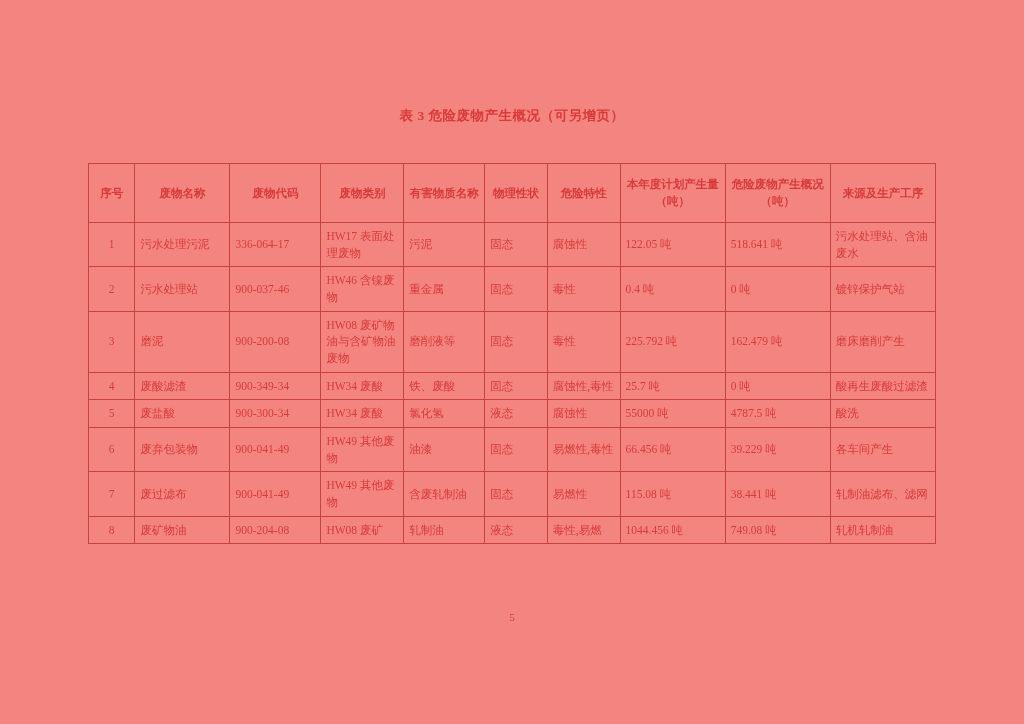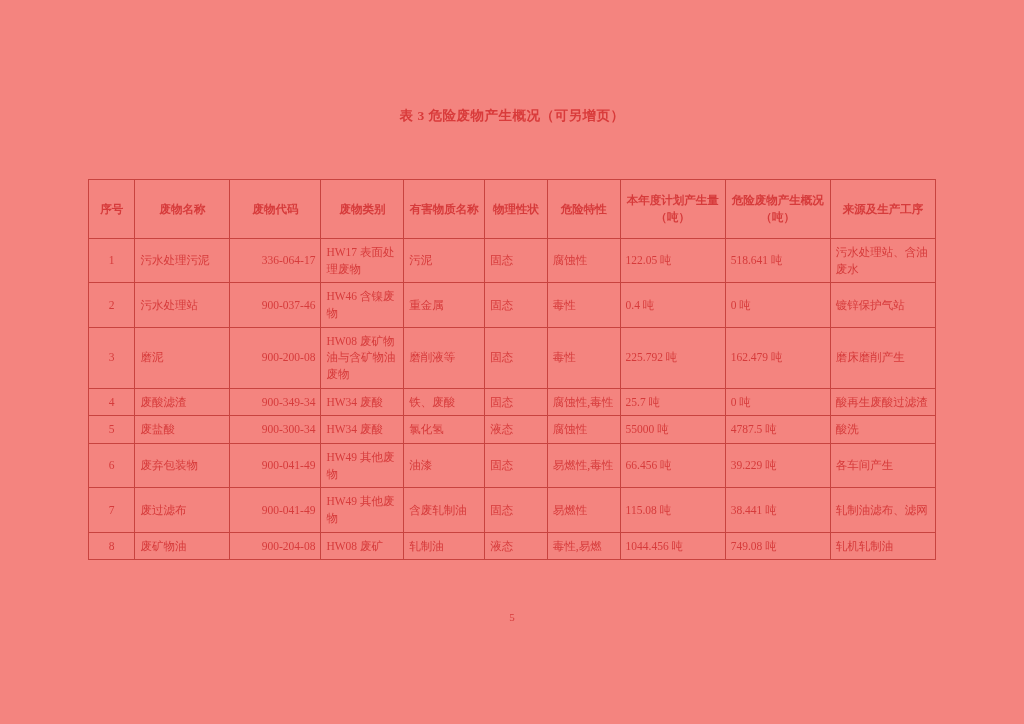--- a/index.html
+++ b/index.html
@@ -30,21 +30,20 @@
     font-size: 13.5px;
     font-weight: bold;
     letter-spacing: 0.5px;
     color: #d93b3b;
   }
   .table-wrap {
     position: absolute;
     top: 163px;
     left: 88px;
     width: 848px;
-    margin-top: 16px;
   }
   table.hw {
     border-collapse: collapse;
     width: 848px;
     table-layout: fixed;
   }
   table.hw th, table.hw td {
     border: 1px solid #c8433f;
     font-size: 11.5px;
     line-height: 1.45;
@@ -63,21 +62,21 @@
   col.c3 { width: 82px; }
   col.c4 { width: 80px; }
   col.c5 { width: 62px; }
   col.c6 { width: 72px; }
   col.c7 { width: 104px; }
   col.c8 { width: 104px; }
   col.c9 { width: 104px; }
 
   td.idx { text-align: center; }
   td.name, td.code, td.cat, td.harm, td.phys, td.danger, td.src { text-align: left; }
-  td.code { text-align: right; }
+  td.code { text-align: left; }
   td.num { }
 
   .page-number {
     position: absolute;
     top: 611px;
     left: 0;
     width: 1024px;
     text-align: center;
     font-size: 11px;
     color: #d63b3b;

